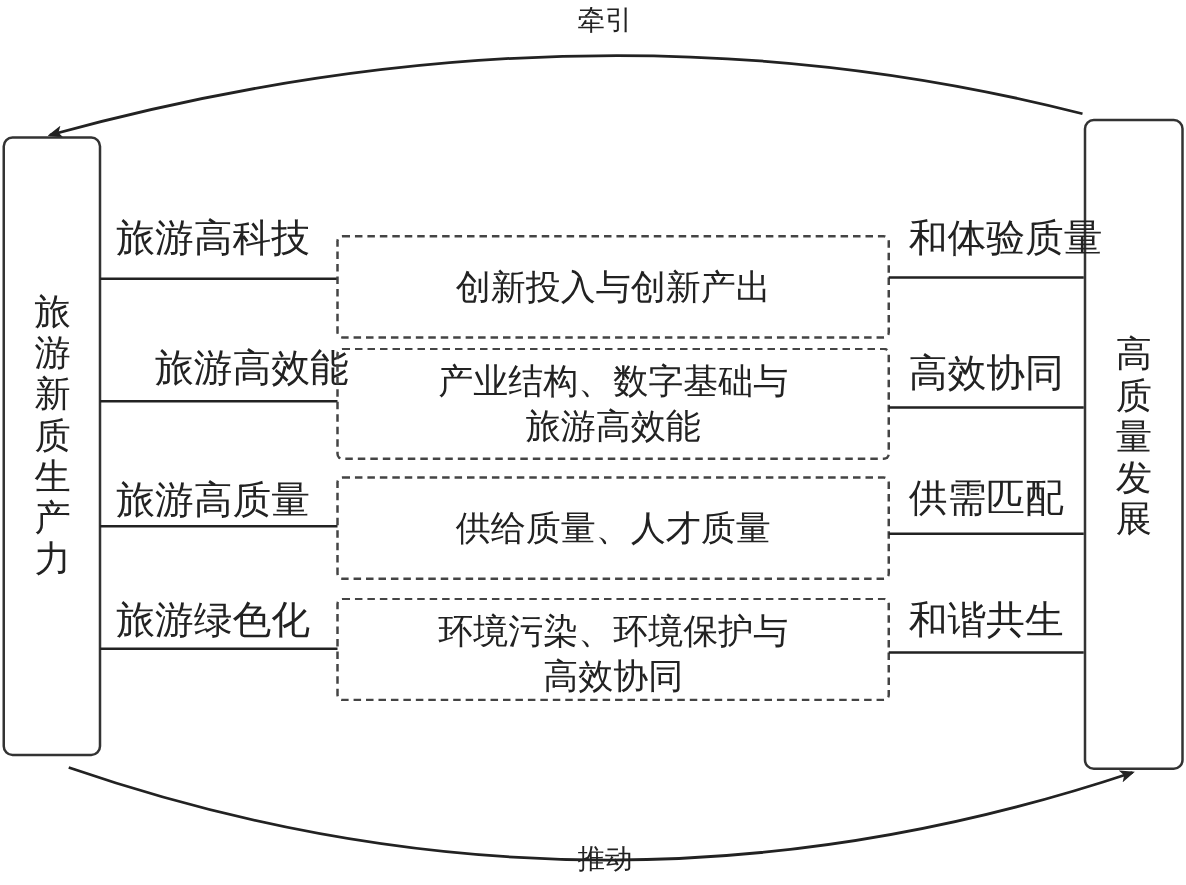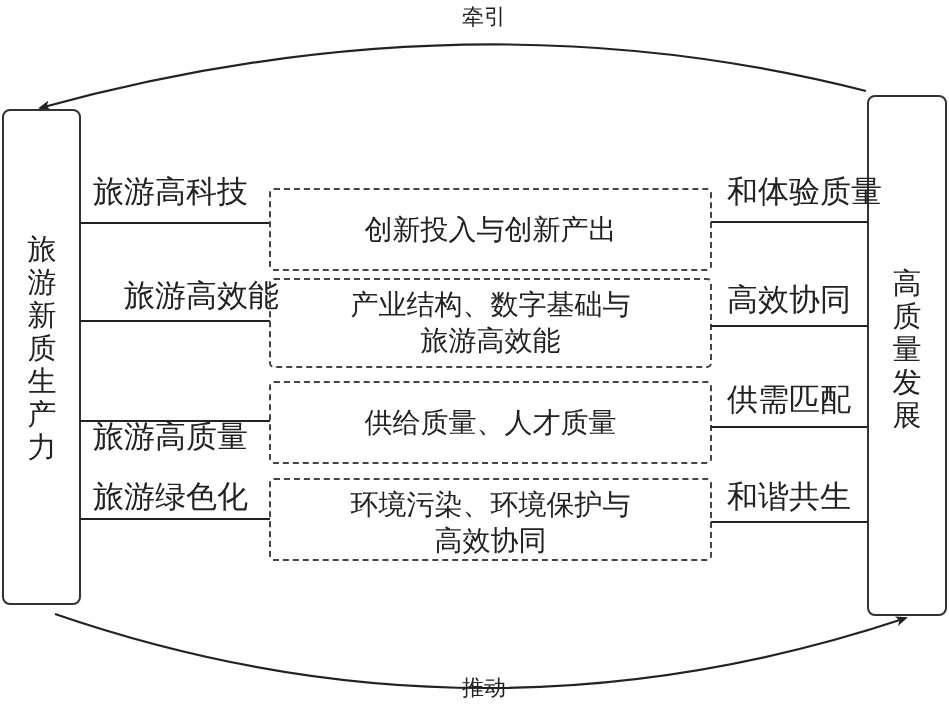--- a/index.html
+++ b/index.html
@@ -68,21 +68,21 @@
 <div class="hline" style="left:80px; top:320px; width:190px;"></div>
 <div class="dash-box" style="left:269px; top:278px; width:443px; height:90px;">
   <div>
     <div>产业结构、数字基础与</div>
     <div>旅游高效能</div>
   </div>
 </div>
 <div class="hline" style="left:711px; top:325px; width:156px;"></div>
 <div class="label" style="left:727px; top:284px;">高效协同</div>
 
-<div class="label" style="left:93px; top:385px;margin-top:36px;">旅游高质量</div>
+<div class="label" style="left:93px; top:385px;">旅游高质量</div>
 <div class="hline" style="left:80px; top:420px; width:190px;"></div>
 <div class="dash-box" style="left:269px; top:381px; width:443px; height:83px;">
   <div>
     <div>供给质量、人才质量</div>
   </div>
 </div>
 <div class="hline" style="left:711px; top:426px; width:156px;"></div>
 <div class="label" style="left:727px; top:384px;">供需匹配</div>
 
 <div class="label" style="left:93px; top:481px;">旅游绿色化</div>

